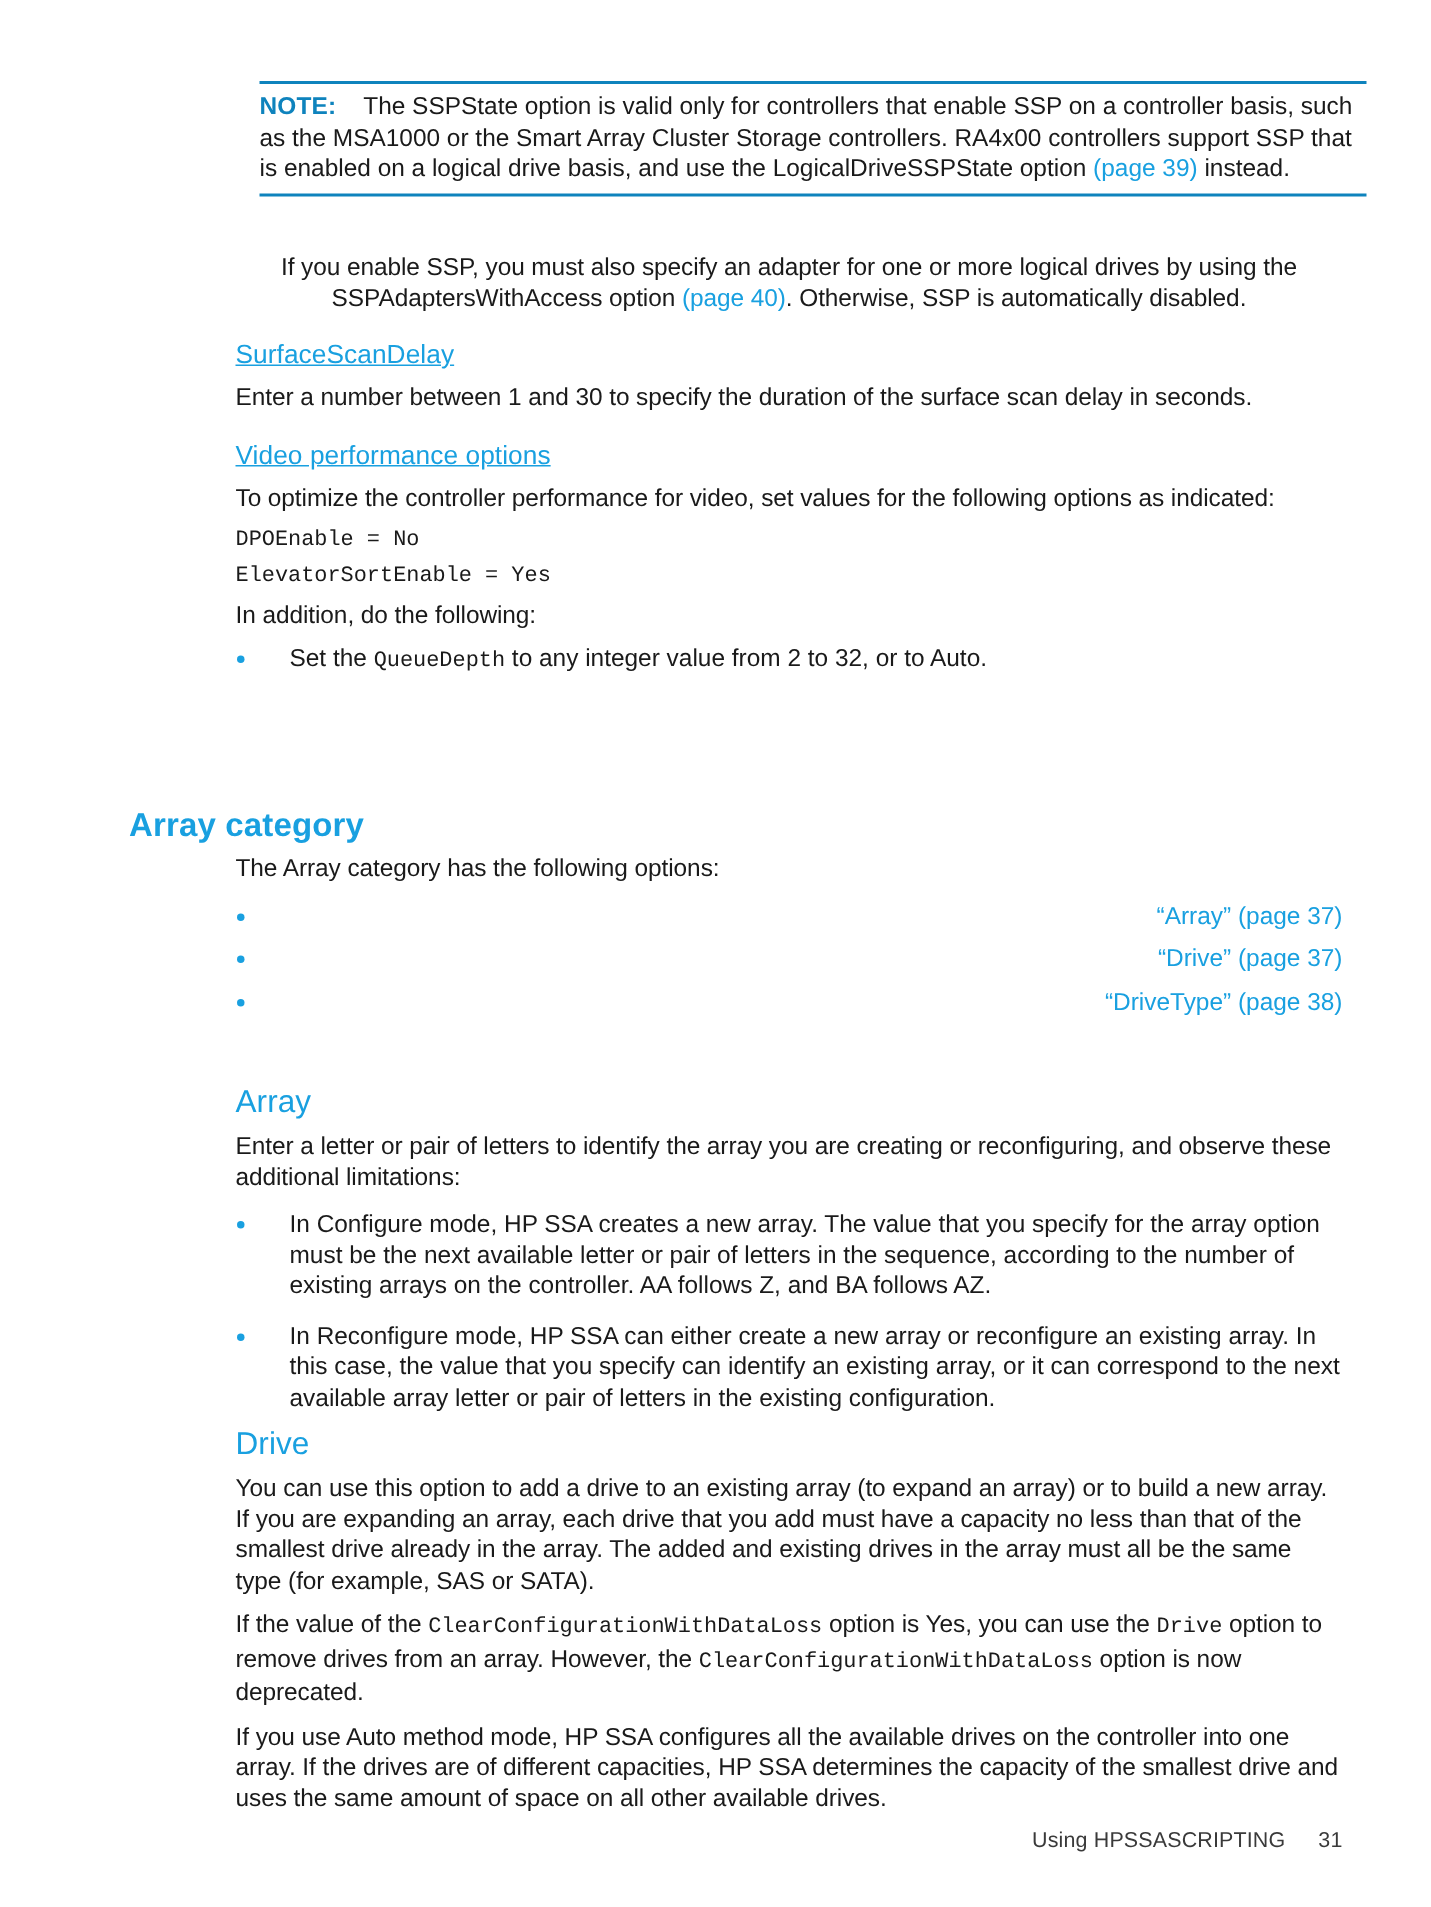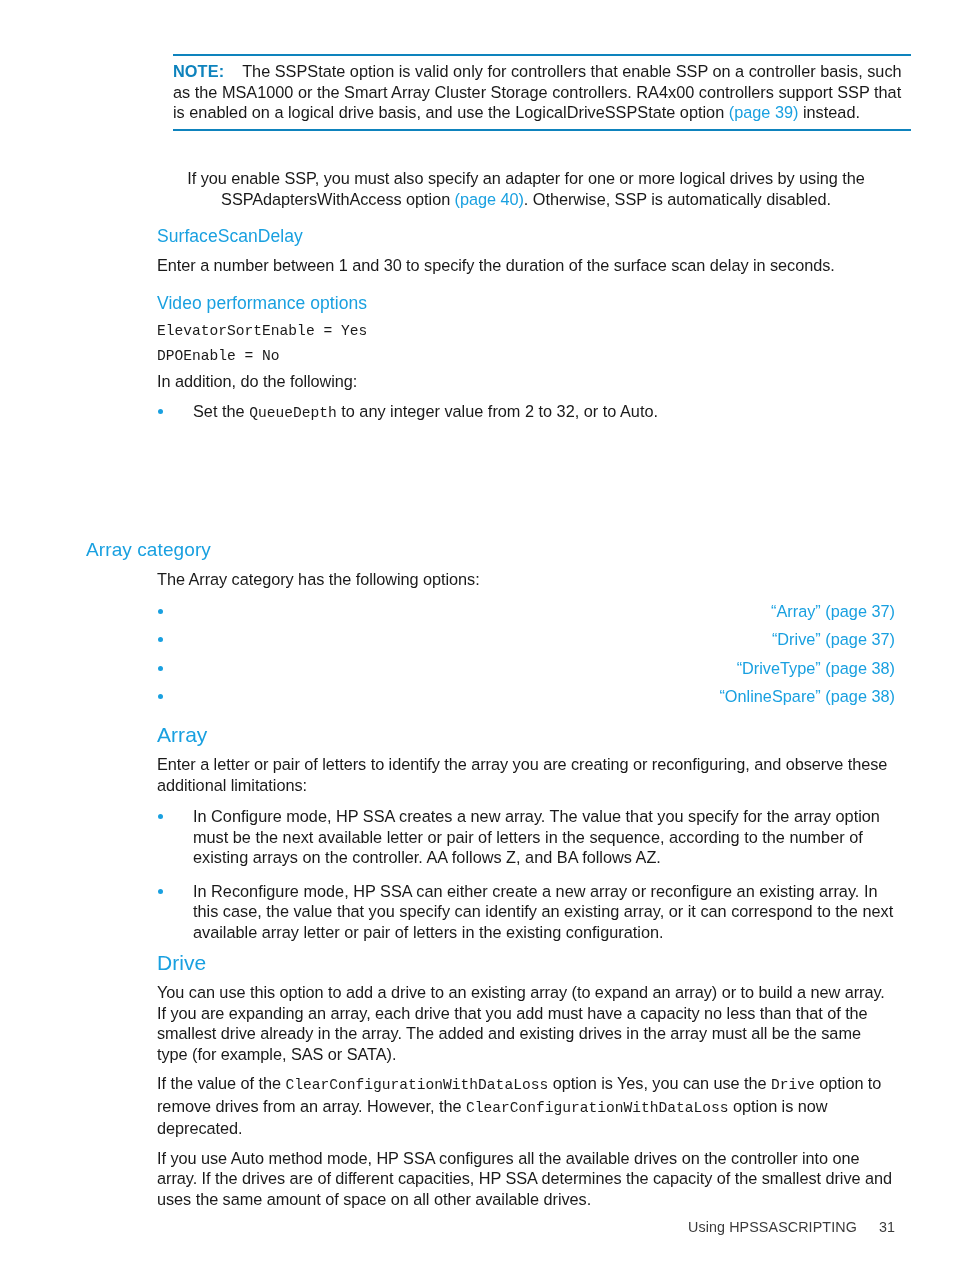--- a/index.html
+++ b/index.html
@@ -63,33 +63,34 @@
   }
   .note-gap { display: inline-block; width: 18px; }
 
   .link {
     color: #19a0e0;
     text-decoration: none;
   }
 
   h1.sec {
     color: #19a0e0;
-    font-size: 19px;
-    font-weight: normal;
+    font-size: 22px;
+    font-weight: bold;
     line-height: 24px;
     margin: 0;
     letter-spacing: 0.1px;
   }
   h2.sub {
     color: #19a0e0;
     font-size: 17.5px;
     font-weight: normal;
     line-height: 22px;
     margin: 0;
     letter-spacing: 0.05px;
+    text-decoration: underline;
   }
   h3.sub3 {
     color: #19a0e0;
     font-size: 21px;
     font-weight: normal;
     line-height: 20px;
     margin: 0;
     letter-spacing: 0.05px;
   }
 
@@ -163,23 +164,24 @@
     <p class="body-text para"><span>If you enable SSP, you must also specify an adapter for one or more logical drives by using the SSPAdaptersWithAccess option </span><a class="link" href="#">(page 40)</a><span>. Otherwise, SSP is automatically disabled.</span></p>
   </div>
 
   <div class="content" style="top:225px;">
     <h2 class="sub">SurfaceScanDelay</h2>
     <p class="body-text" style="margin-top:8px;">Enter a number between 1 and 30 to specify the duration of the surface scan delay in seconds.</p>
   </div>
 
   <div class="content" style="top:292px;">
     <h2 class="sub">Video performance options</h2>
+    <p class="body-text" style="margin-top:8px;">To optimize the controller performance for video, set values for the following options as indicated:</p>
     <div style="margin-top:5px;">
+      <div class="codeline">DPOEnable = No</div>
       <div class="codeline">ElevatorSortEnable = Yes</div>
-      <div class="codeline">DPOEnable = No</div>
     </div>
     <p class="body-text" style="margin-top:3px;">In addition, do the following:</p>
     <ul class="bul" style="margin-top:9px;">
       <li>
         <span class="dot"></span>
         <span>Set the </span><code>QueueDepth</code><span> to any integer value from 2 to 32, or to Auto.</span>
       </li>
     </ul>
   </div>
 
@@ -194,24 +196,20 @@
         <span class="dot"></span>
         <a class="link" href="#">“Array” (page 37)</a>
       </li>
       <li>
         <span class="dot"></span>
         <a class="link" href="#">“Drive” (page 37)</a>
       </li>
       <li>
         <span class="dot"></span>
         <a class="link" href="#">“DriveType” (page 38)</a>
-      </li>
-      <li>
-        <span class="dot"></span>
-        <a class="link" href="#">“OnlineSpare” (page 38)</a>
       </li>
     </ul>
   </div>
 
   <div class="content" style="top:725px;">
     <h3 class="sub3">Array</h3>
     <p class="body-text" style="margin-top:9px;">Enter a letter or pair of letters to identify the array you are creating or reconfiguring, and observe these additional limitations:</p>
     <ul class="bul" style="margin-top:11px;">
       <li style="margin-bottom:13px;">
         <span class="dot"></span>

